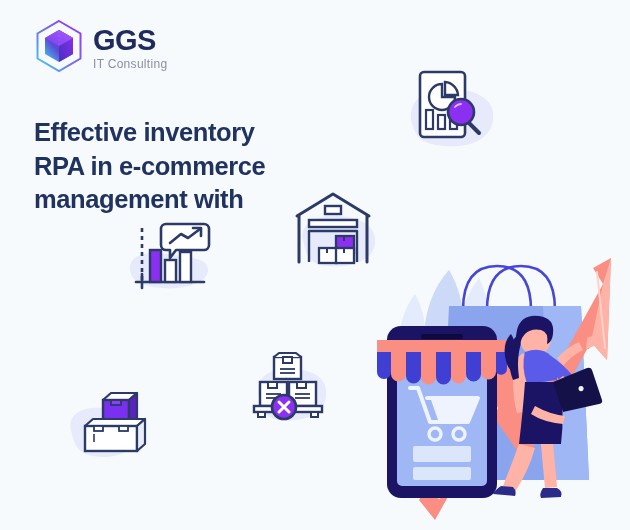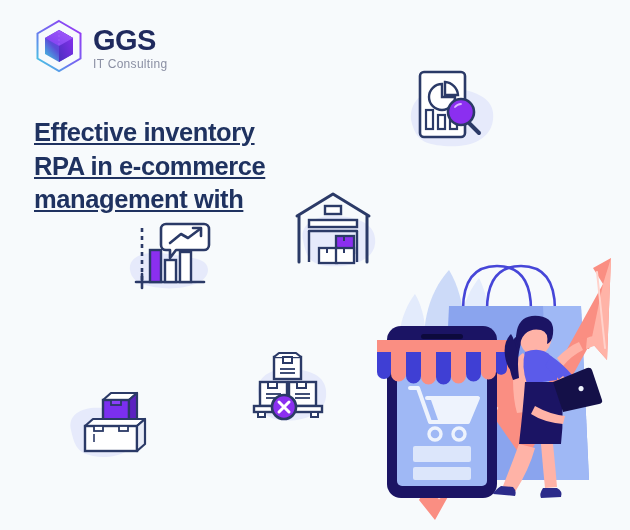--- a/index.html
+++ b/index.html
@@ -18,21 +18,21 @@
   .logo-text{position:absolute;left:60px;top:8px;}
   .logo-title{font-size:29px;font-weight:bold;color:#1f2a5e;letter-spacing:-0.5px;line-height:1;}
   .logo-sub{font-size:12px;color:#8a8fa3;letter-spacing:0.3px;margin-top:3px;line-height:1;}
 
   
   .headline{
     position:absolute;left:34px;top:99px;width:300px;
     font-size:25.5px;font-weight:bold;color:#1f3260;
     line-height:1.32;letter-spacing:-0.4px;
   }
-  .headline .ln{display:block;text-decoration:underline;}
+  .headline .ln{display:block;}
 
   
   .icon-badge{position:absolute;}
 
   #ico-report{left:400px;top:62px;width:100px;height:100px;}
   #ico-growth{left:120px;top:212px;width:100px;height:90px;}
   #ico-warehouse{left:283px;top:186px;width:100px;height:92px;}
   #ico-pallet{left:238px;top:345px;width:100px;height:88px;}
   #ico-boxes{left:63px;top:382px;width:100px;height:88px;}
 

